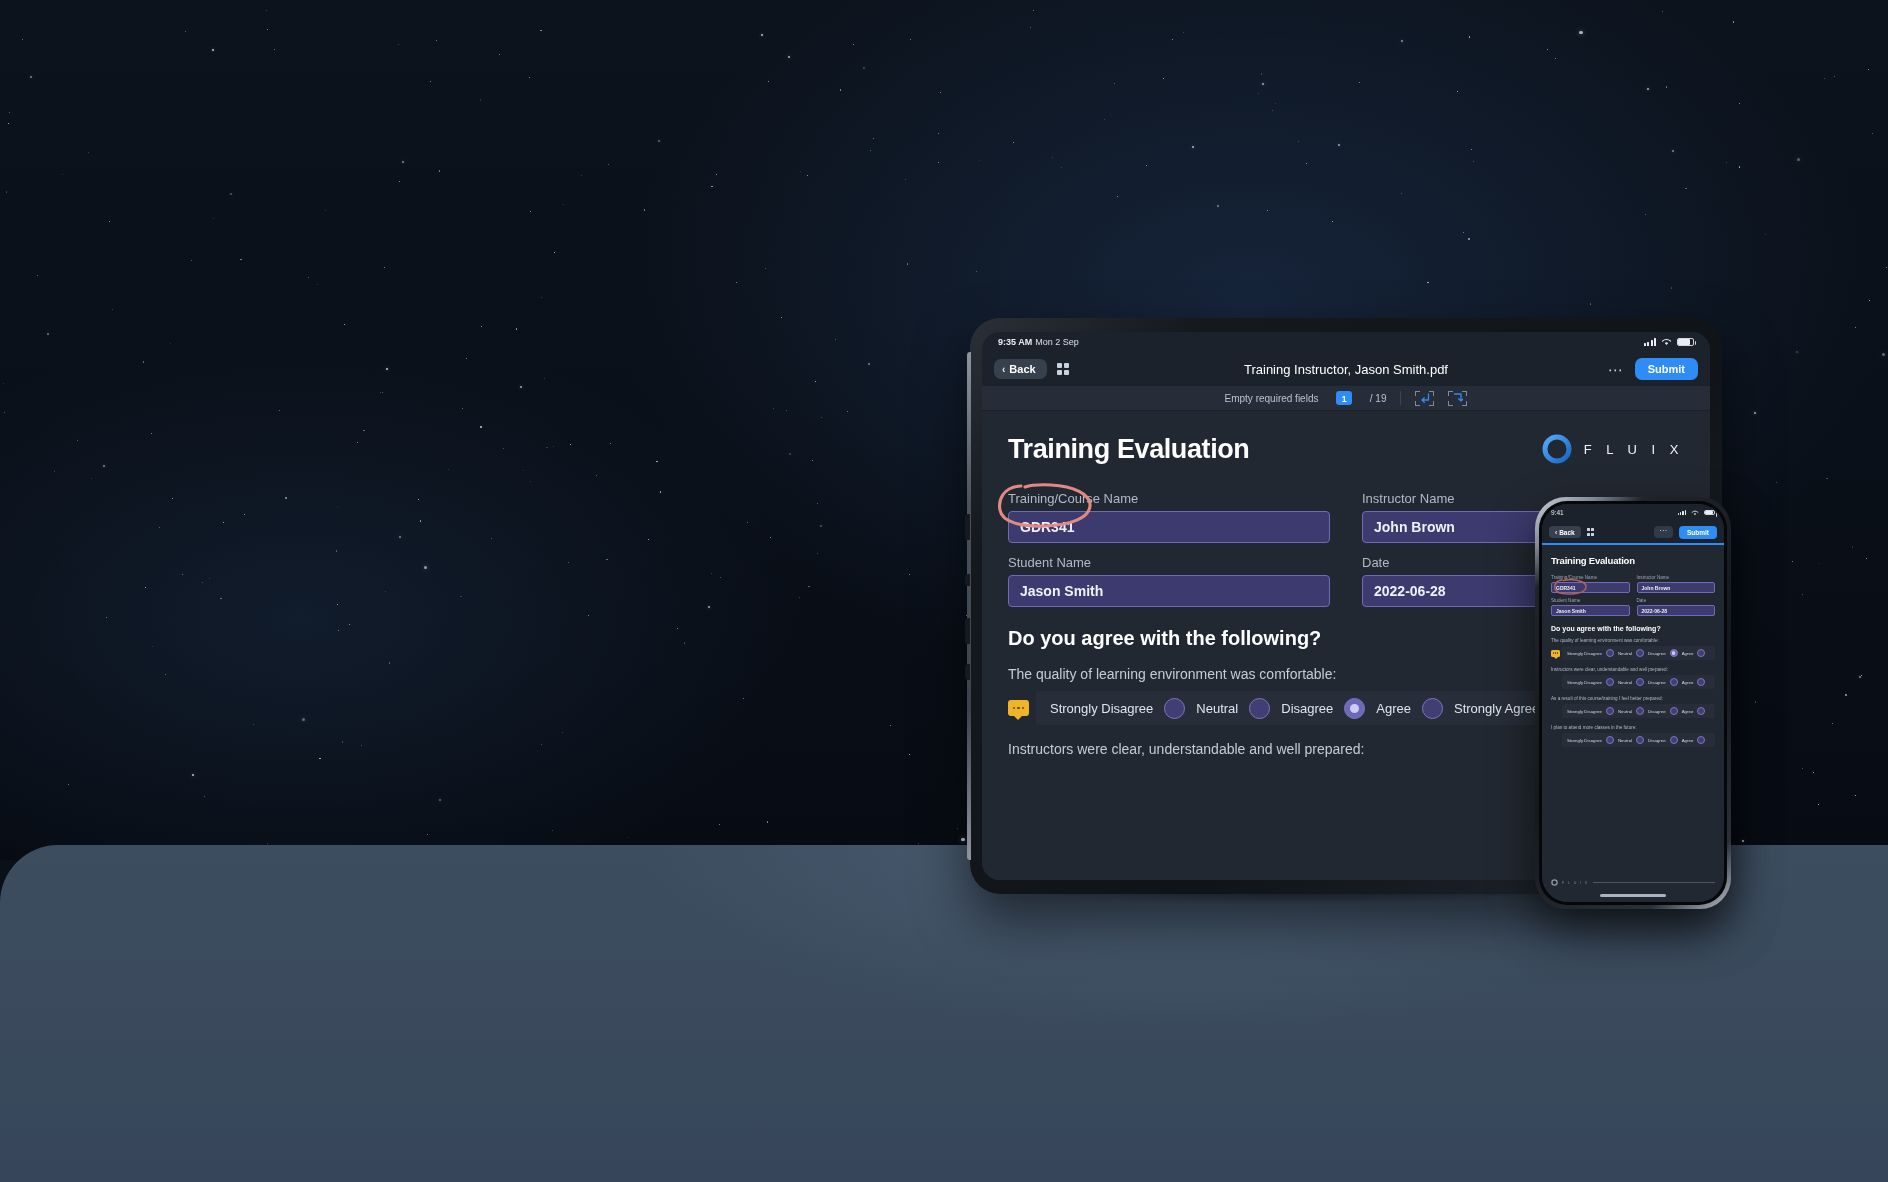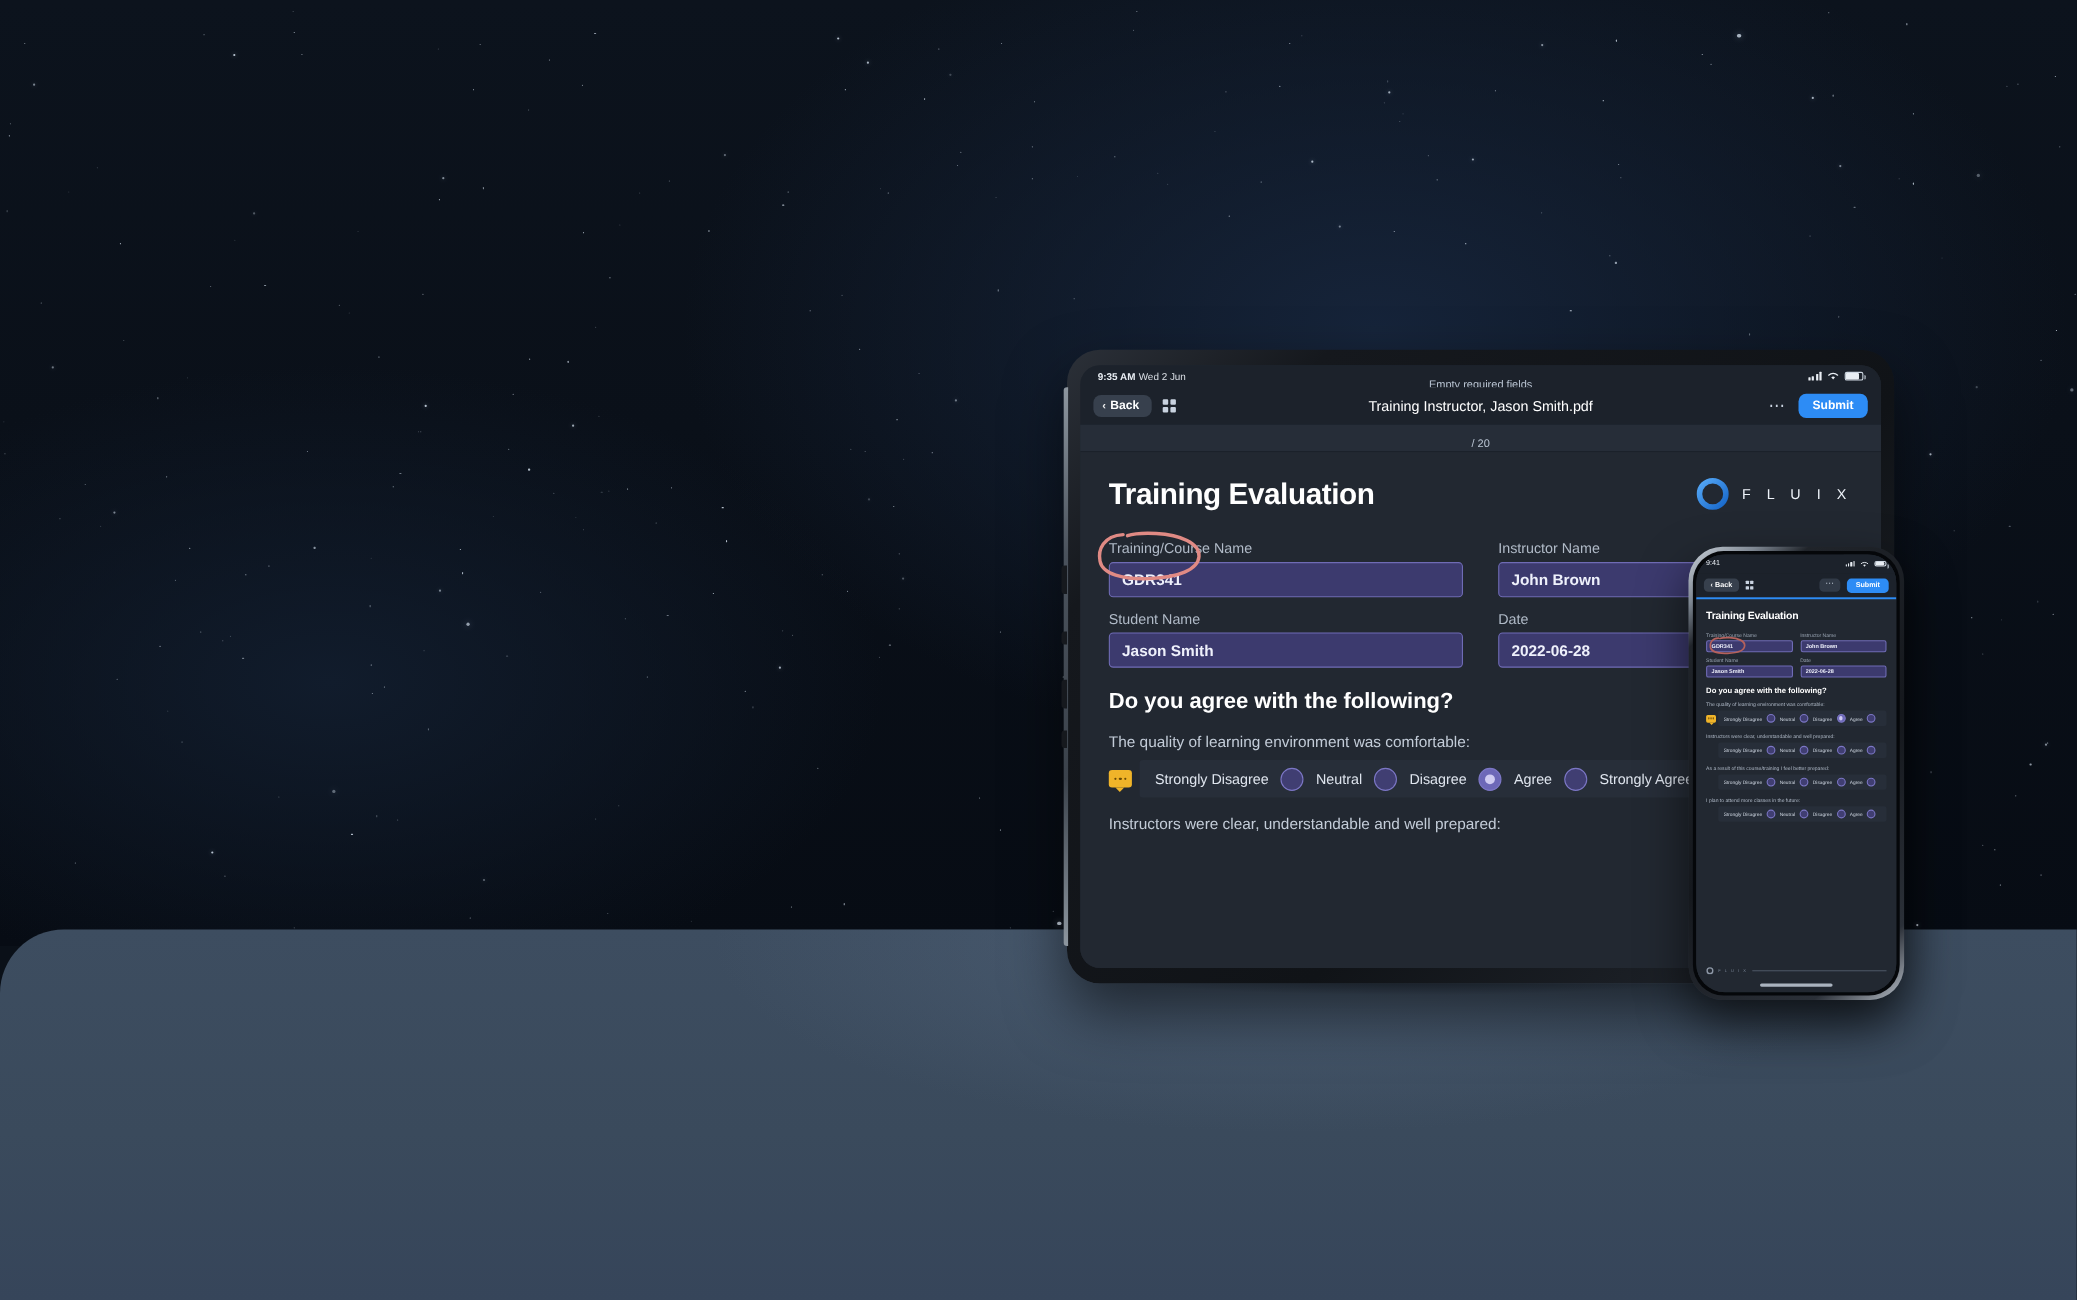--- a/index.html
+++ b/index.html
@@ -97,21 +97,20 @@
   .submit-btn {
     background:#2d8cf5; color:#fff; font-size:11px; font-weight:700;
     padding:5px 13px; border-radius:7px;
   }
 
   
   .subbar {
     height:25px; background:#262d38; display:flex; align-items:center;
     justify-content:center; gap:14px; font-size:10px; color:#b9c4d2;
     border-bottom:1px solid #1b212a;
-    flex-direction:column;
   }
   .req-badge {
     background:#2d8cf5; color:#fff; font-weight:700; font-size:9.5px;
     padding:1.5px 5px; border-radius:3px; margin:0 4px;
   }
   .subdiv { width:1px; height:14px; background:#3b4453; }
   .navico { width:19px; height:15px; position:relative; }
   .navico span { position:absolute; width:5px; height:5px; border:1.4px solid #7f8b9c; }
   .navico .c1 { left:0; top:0; border-right:none; border-bottom:none; }
   .navico .c2 { right:0; top:0; border-left:none; border-bottom:none; }
@@ -593,21 +592,21 @@
   <div class="tbtn" id="tbtn1"></div>
   <div class="tbtn" id="tbtn2"></div>
   <div class="tbtn" id="tbtn3"></div>
   <div class="tbtn" id="tbtn4"></div>
 
   <div id="tablet-screen">
 
     <div class="status-bar">
       <div class="sb-left">
         <span class="sb-time">9:35 AM</span>
-        <span class="sb-date">Wed 2 Jun</span>
+        <span class="sb-date">Mon 2 Sep</span>
       </div>
       <div class="sb-right">
         <span class="sig">
             <i></i>
             <i></i>
             <i></i>
             <i></i>
           </span>
         <svg width="11" height="8" viewBox="0 0 11 8">
           <path d="M5.5 7 L7.2 5 A2.6 2.6 0 0 0 3.8 5 Z" fill="#e9eef4"></path>
@@ -633,21 +632,21 @@
       <div class="tb-title">Training Instructor, Jason Smith.pdf</div>
       <div class="tb-right">
         <div class="dots-ico">⋯</div>
         <div class="submit-btn">Submit</div>
       </div>
     </div>
 
     <div class="subbar">
       <span>Empty required fields</span>
       <span class="req-badge">1</span>
-      <span>/ 20</span>
+      <span>/ 19</span>
       <span class="subdiv"></span>
       <span class="navico">
         <span class="c1"></span>
           <span class="c2"></span>
           <span class="c3"></span>
           <span class="c4"></span>
         <svg width="10" height="11" viewBox="0 0 10 11">
             <path d="M8.5 1 L8.5 7 L2 7 M2 7 L4.3 4.7 M2 7 L4.3 9.3" stroke="#2d8cf5" stroke-width="1.3" fill="none" stroke-linecap="round" stroke-linejoin="round"></path>
           </svg>
       </span>

